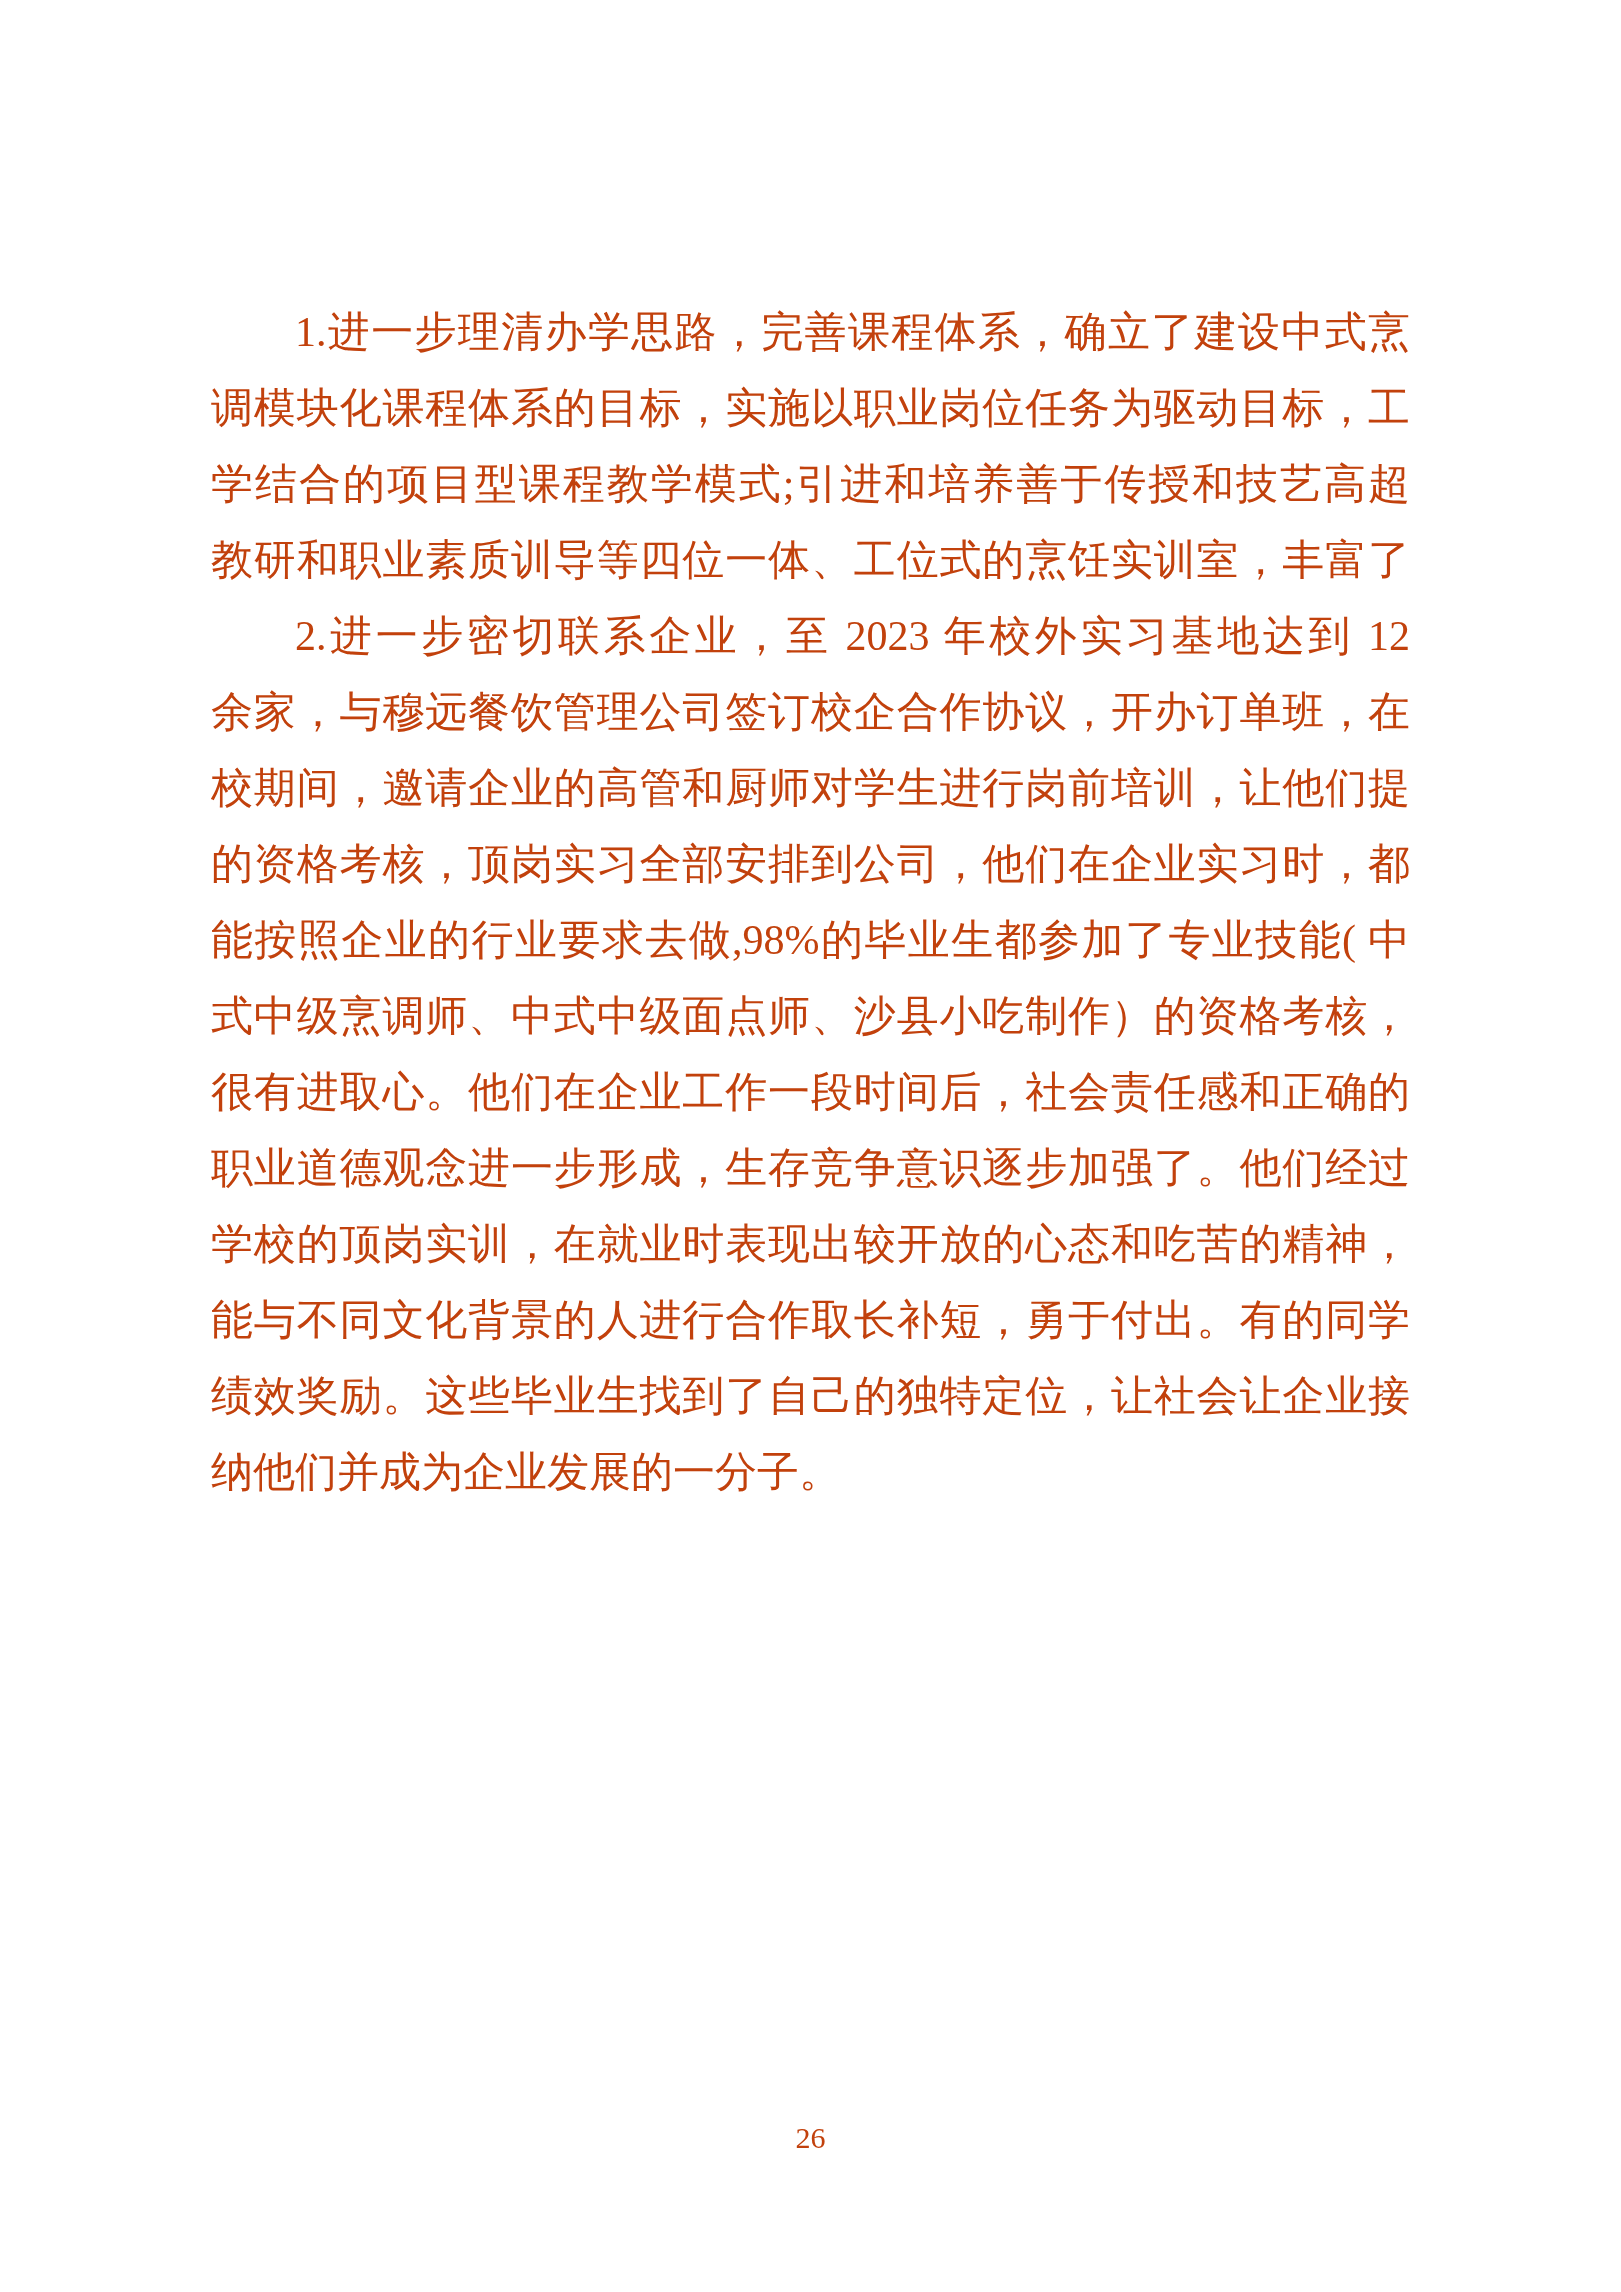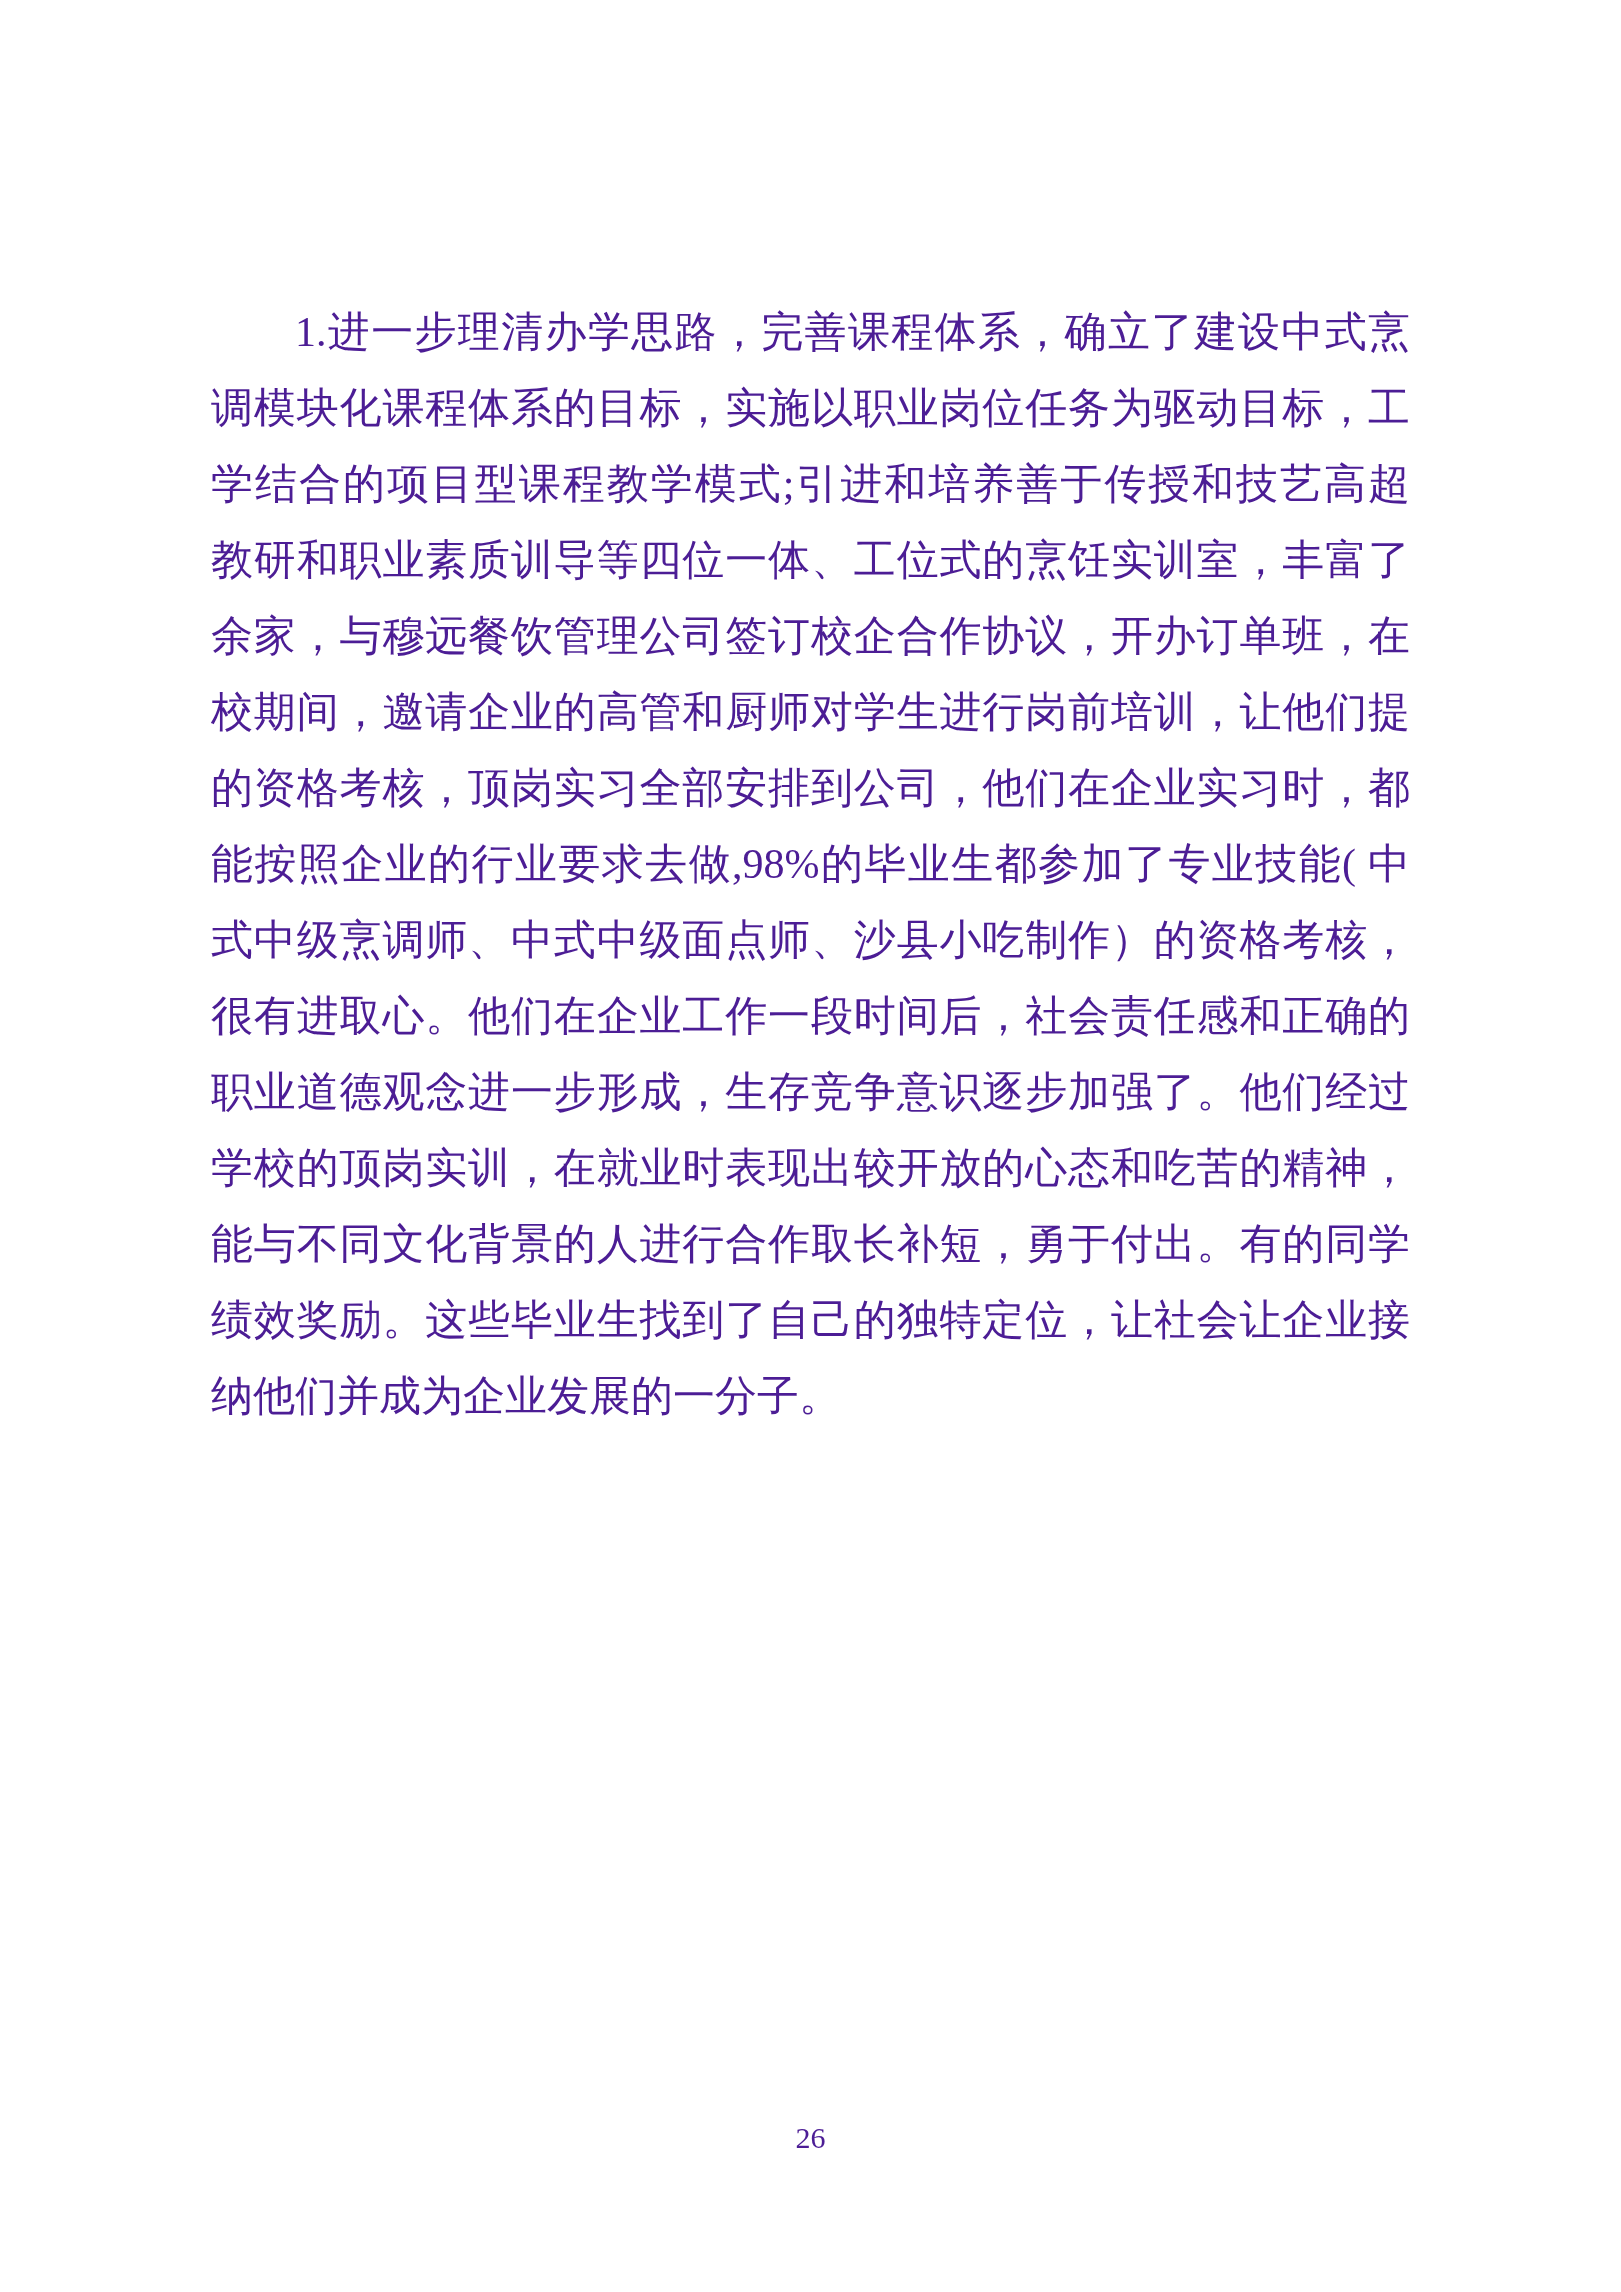--- a/index.html
+++ b/index.html
@@ -4,21 +4,21 @@
 <style>
   * { margin: 0; padding: 0; box-sizing: border-box; }
   html, body { background: #888; }
   .page {
     position: relative;
     width: 1621px;
     height: 2293px;
     background: #ffffff;
     margin: 0 auto;
     font-family: "Liberation Serif", "DejaVu Serif", serif;
-    color: #4c1d95;
+    color: #c2410c;
     overflow: hidden;
   }
   .text-block {
     position: absolute;
     left: 211px;
     top: 294px;
     width: 1199px;
   }
   .line {
     font-size: 42px;
@@ -49,20 +49,21 @@
 </style>
 </head>
 <body>
 
 <div class="page">
   <div class="text-block">
       <div class="line para-first">1.进一步理清办学思路，完善课程体系，确立了建设中式烹</div>
       <div class="line">调模块化课程体系的目标，实施以职业岗位任务为驱动目标，工</div>
       <div class="line">学结合的项目型课程教学模式;引进和培养善于传授和技艺高超</div>
       <div class="line">教研和职业素质训导等四位一体、工位式的烹饪实训室，丰富了</div>
+      <div class="line para-first">2.进一步密切联系企业，至 2023 年校外实习基地达到 12</div>
       <div class="line">余家，与穆远餐饮管理公司签订校企合作协议，开办订单班，在</div>
       <div class="line">校期间，邀请企业的高管和厨师对学生进行岗前培训，让他们提</div>
       <div class="line">的资格考核，顶岗实习全部安排到公司，他们在企业实习时，都</div>
       <div class="line">能按照企业的行业要求去做,98%的毕业生都参加了专业技能( 中</div>
       <div class="line">式中级烹调师、中式中级面点师、沙县小吃制作）的资格考核，</div>
       <div class="line">很有进取心。他们在企业工作一段时间后，社会责任感和正确的</div>
       <div class="line">职业道德观念进一步形成，生存竞争意识逐步加强了。他们经过</div>
       <div class="line">学校的顶岗实训，在就业时表现出较开放的心态和吃苦的精神，</div>
       <div class="line">能与不同文化背景的人进行合作取长补短，勇于付出。有的同学</div>
       <div class="line">绩效奖励。这些毕业生找到了自己的独特定位，让社会让企业接</div>

